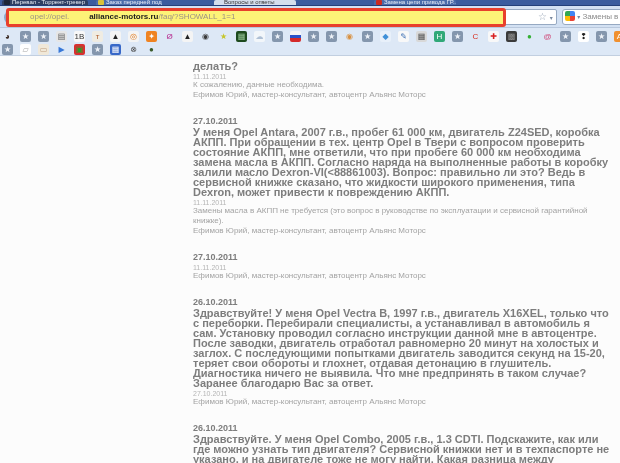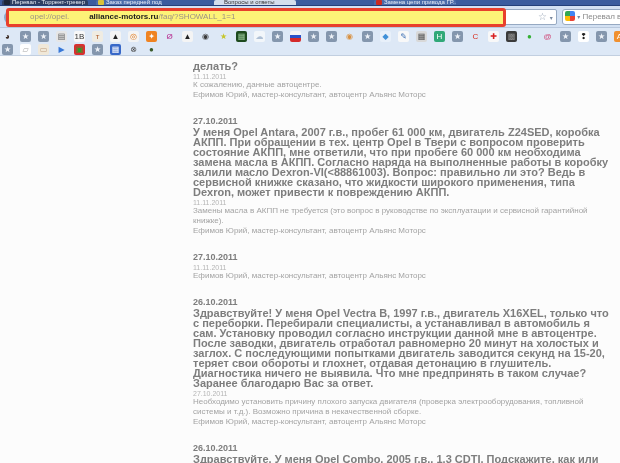--- a/index.html
+++ b/index.html
@@ -81,34 +81,34 @@
     <span>Замена цепи привода ГР...</span>
   </div>
 </div>
 
 <div class="navbar">
   <div class="nav-back">◄</div>
   <div class="url-field"></div>
   <div class="url-annotation"></div>
   <div class="url-text"><span>opel://opel.</span><b>alliance-motors.ru</b><span>/faq/?SHOWALL_1=1</span></div>
   <div class="star-btn"><span>☆</span> <span class="dd">▾</span></div>
-  <div class="searchbox"><span class="glogo"></span> <span class="dd">▾</span> <span>Перевал в</span></div>
+  <div class="searchbox"><span class="glogo"></span> <span class="dd">▾</span> <span>Замены в</span></div>
 </div>
 
 <div class="bookmarks">
   <div class="favrow"><span class="fav" style="background: transparent; color: rgb(58, 42, 34);">◕</span><span class="fav" style="background: rgb(132, 150, 173); color: rgb(238, 242, 248);">★</span><span class="fav" style="background: rgb(132, 150, 173); color: rgb(238, 242, 248);">★</span><span class="fav" style="background: rgb(230, 230, 230); color: rgb(85, 85, 85);">▤</span><span class="fav" style="background: rgb(247, 247, 247); color: rgb(51, 51, 51);">1В</span><span class="fav" style="background: rgb(240, 236, 226); color: rgb(176, 96, 48);">т</span><span class="fav" style="background: rgb(244, 244, 244); color: rgb(34, 34, 34);">▲</span><span class="fav" style="background: rgb(244, 244, 244); color: rgb(224, 120, 24);">◎</span><span class="fav" style="background: rgb(239, 131, 34); color: rgb(255, 255, 255);">✦</span><span class="fav" style="background: transparent; color: rgb(181, 38, 140);">Ø</span><span class="fav" style="background: rgb(244, 244, 244); color: rgb(34, 34, 34);">▲</span><span class="fav" style="background: transparent; color: rgb(58, 58, 58);">◉</span><span class="fav" style="background: transparent; color: rgb(198, 198, 42);">★</span><span class="fav" style="background: rgb(29, 74, 29); color: rgb(154, 200, 154);">▦</span><span class="fav" style="background: rgb(242, 246, 250); color: rgb(174, 191, 212);">☁</span><span class="fav" style="background: rgb(132, 150, 173); color: rgb(238, 242, 248);">★</span><span class="fav ru-flag"></span><span class="fav" style="background: rgb(132, 150, 173); color: rgb(238, 242, 248);">★</span><span class="fav" style="background: rgb(132, 150, 173); color: rgb(238, 242, 248);">★</span><span class="fav" style="background: transparent; color: rgb(216, 144, 64);">◉</span><span class="fav" style="background: rgb(132, 150, 173); color: rgb(238, 242, 248);">★</span><span class="fav" style="background: rgb(232, 240, 250); color: rgb(64, 144, 216);">◆</span><span class="fav" style="background: rgb(248, 248, 248); color: rgb(72, 120, 184);">✎</span><span class="fav" style="background: rgb(216, 216, 216); color: rgb(80, 80, 80);">▦</span><span class="fav" style="background: rgb(48, 168, 120); color: rgb(255, 255, 255);">H</span><span class="fav" style="background: rgb(132, 150, 173); color: rgb(238, 242, 248);">★</span><span class="fav" style="background: transparent; color: rgb(216, 48, 32);">C</span><span class="fav" style="background: rgb(248, 248, 248); color: rgb(216, 32, 32);">✚</span><span class="fav" style="background: rgb(58, 58, 58); color: rgb(144, 144, 144);">▩</span><span class="fav" style="background: transparent; color: rgb(52, 176, 52);">●</span><span class="fav" style="background: transparent; color: rgb(208, 72, 120);">@</span><span class="fav" style="background: rgb(132, 150, 173); color: rgb(238, 242, 248);">★</span><span class="fav" style="background: rgb(255, 255, 255); color: rgb(34, 34, 34);">❢</span><span class="fav" style="background: rgb(132, 150, 173); color: rgb(238, 242, 248);">★</span><span class="fav" style="background: rgb(240, 144, 48); color: rgb(255, 255, 255);">A</span></div>
   <div class="favrow"><span class="fav" style="background: rgb(132, 150, 173); color: rgb(238, 242, 248);">★</span><span class="fav" style="background: rgb(255, 255, 255); color: rgb(170, 170, 170);">▱</span><span class="fav" style="background: rgb(240, 232, 216); color: rgb(192, 160, 128);">▭</span><span class="fav" style="background: transparent; color: rgb(56, 120, 216);">▶</span><span class="fav" style="background: rgb(216, 48, 48); color: rgb(42, 160, 42);">▣</span><span class="fav" style="background: rgb(132, 150, 173); color: rgb(238, 242, 248);">★</span><span class="fav" style="background: rgb(56, 104, 200); color: rgb(255, 255, 255);">▦</span><span class="fav" style="background: transparent; color: rgb(68, 68, 68);">⊗</span><span class="fav" style="background: transparent; color: rgb(58, 90, 42);">●</span></div>
 </div>
 
 <div class="content">
 
   <div class="qa">
     <div class="q-text">делать?</div>
     <div class="a-date">11.11.2011</div>
-    <div class="a-text">К сожалению, данные автоцентре.</div>
+    <div class="a-text">К сожалению, данные необходима.</div>
     <div class="a-sign">Ефимов Юрий, мастер-консультант, автоцентр Альянс Моторс</div>
   </div>
 
   <div class="qa">
     <div class="q-date">27.10.2011</div>
     <div class="q-text">У меня Opel Antara, 2007 г.в., пробег 61 000 км, двигатель Z24SED, коробка АКПП. При обращении в тех. центр Opel в Твери с вопросом проверить состояние АКПП, мне ответили, что при пробеге 60 000 км необходима замена масла в АКПП. Согласно наряда на выполненные работы в коробку залили масло Dexron-VI(&lt;88861003). Вопрос: правильно ли это? Ведь в сервисной книжке сказано, что жидкости широкого применения, типа Dexron, может привести к повреждению АКПП.</div>
     <div class="a-date">11.11.2011</div>
     <div class="a-text">Замены масла в АКПП не требуется (это вопрос в руководстве по эксплуатации и сервисной гарантийной книжке).</div>
     <div class="a-sign">Ефимов Юрий, мастер-консультант, автоцентр Альянс Моторс</div>
   </div>
@@ -116,21 +116,20 @@
   <div class="qa">
     <div class="q-date">27.10.2011</div>
     <div class="a-date">11.11.2011</div>
     <div class="a-sign">Ефимов Юрий, мастер-консультант, автоцентр Альянс Моторс</div>
   </div>
 
   <div class="qa">
     <div class="q-date">26.10.2011</div>
     <div class="q-text">Здравствуйте! У меня Opel Vectra B, 1997 г.в., двигатель X16XEL, только что с переборки. Перебирали специалисты, а устанавливал в автомобиль я сам. Установку проводил согласно инструкции данной мне в автоцентре. После заводки, двигатель отработал равномерно 20 минут на холостых и заглох. С последующими попытками двигатель заводится секунд на 15-20, теряет свои обороты и глохнет, отдавая детонацию в глушитель. Диагностика ничего не выявила. Что мне предпринять в таком случае? Заранее благодарю Вас за ответ.</div>
     <div class="a-date">27.10.2011</div>
-    <div class="a-text">Необходимо установить причину плохого запуска двигателя (проверка электрооборудования, топливной системы и т.д.). Возможно причина в некачественной сборке.</div>
     <div class="a-sign">Ефимов Юрий, мастер-консультант, автоцентр Альянс Моторс</div>
   </div>
 
   <div class="qa">
     <div class="q-date">26.10.2011</div>
     <div class="q-text"><span>Здравствуйте. У меня Opel Combo, 2005 г.в., 1.3 CDTI. Подскажите, как или где можно узнать тип двигателя? Сервисной книжки нет и в техпаспорте не указано, и на двигателе тоже не могу найти. Какая разница между двигателями Z13DT и </span></div>
 
   </div>
 
 </div>

